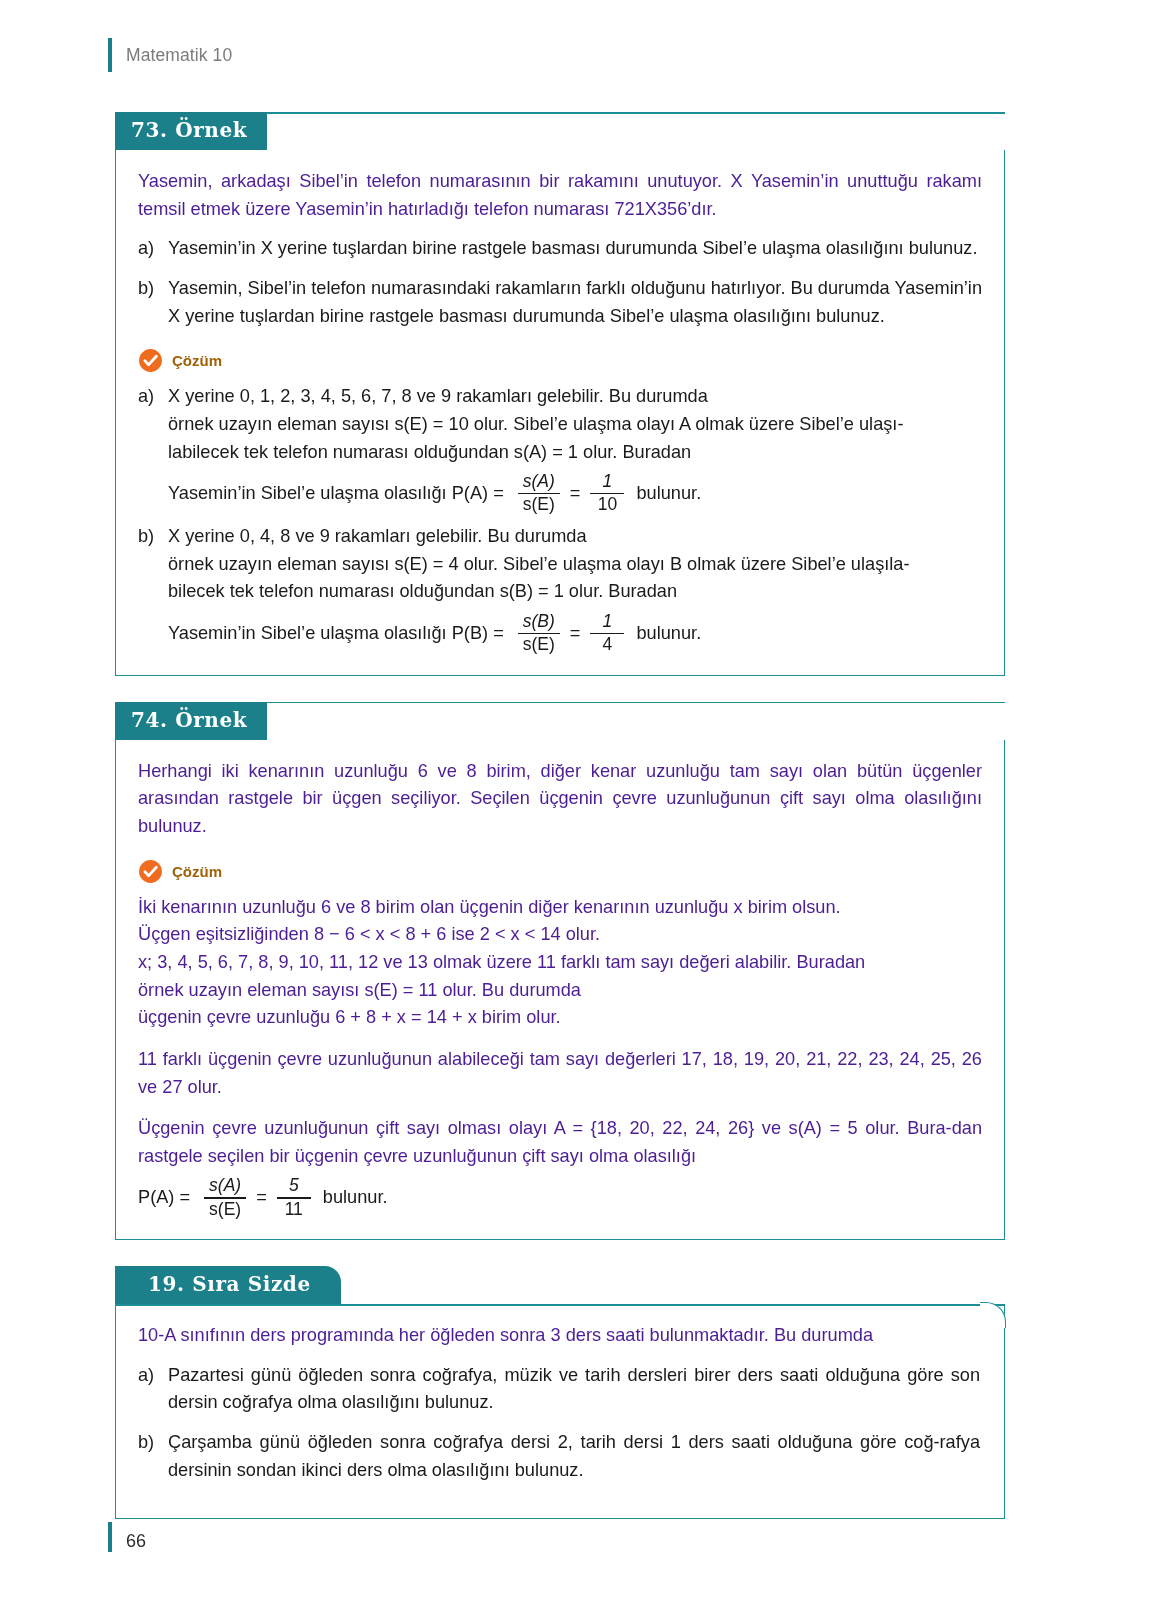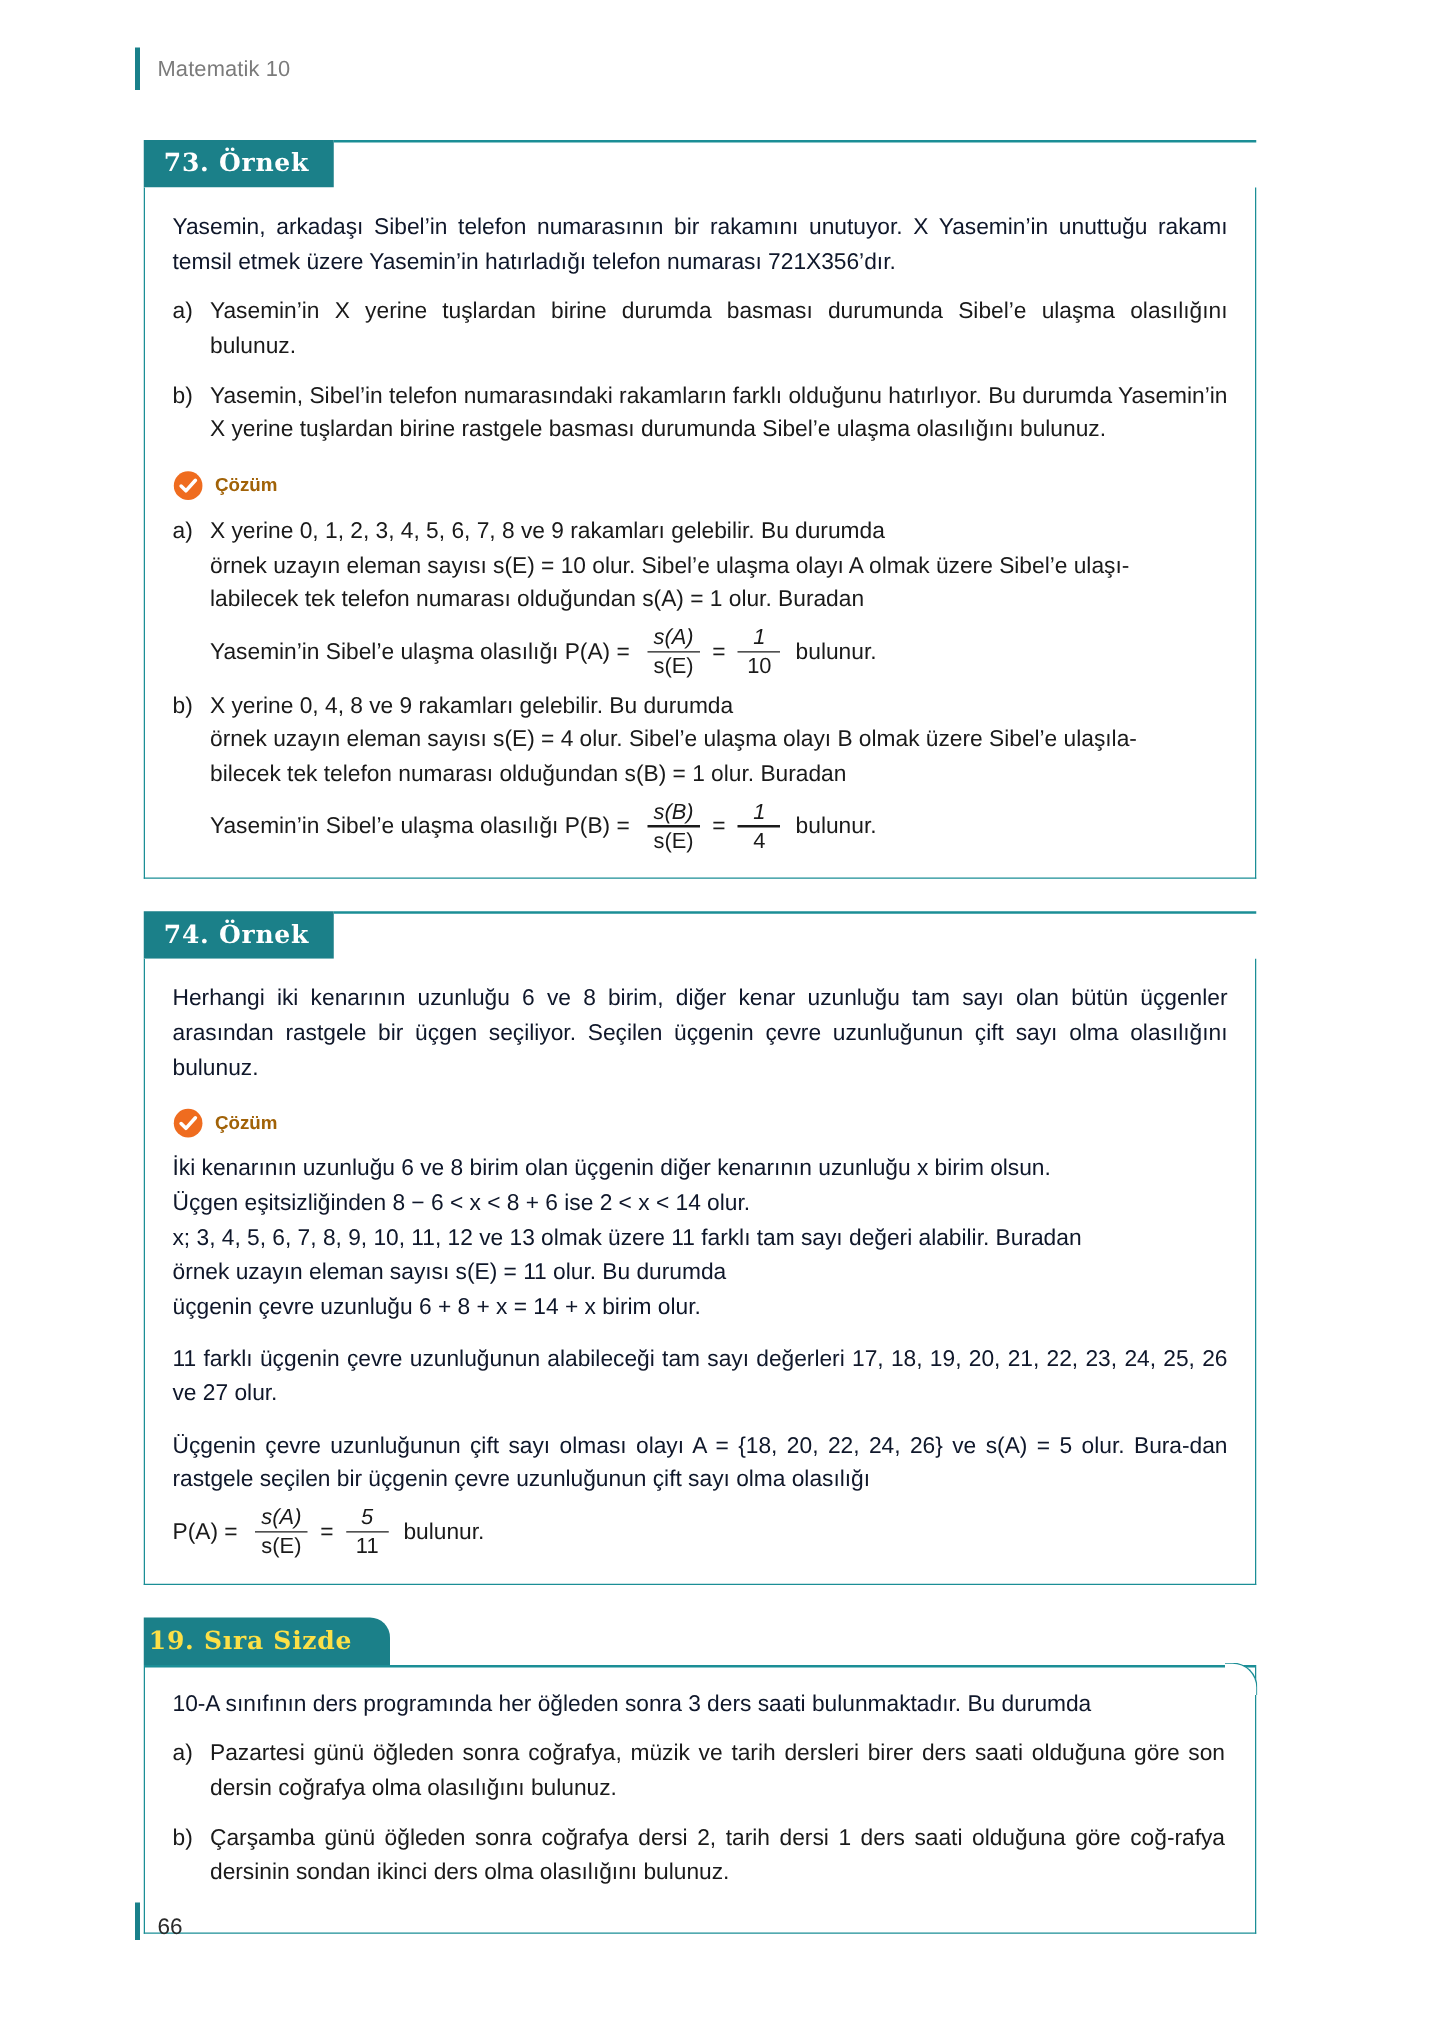--- a/index.html
+++ b/index.html
@@ -88,21 +88,21 @@
     box-sizing: border-box;
   }
 
   
   p.para {
     margin: 0 0 6px 0;
     font-size: 18.2px;
     line-height: 1.52;
     text-align: justify;
     text-justify: inter-word;
-    color: #0f172a;
+    color: #4c1d95;
   }
   p.plain {
     text-align: left;
   }
 
   .item {
     display: flex;
     margin-top: 12px;
     font-size: 18.2px;
     line-height: 1.52;
@@ -164,26 +164,26 @@
   }
   .frac .den { padding: 1px 5px 0 5px; }
   .eq { margin: 0 4px; }
 
   
   .sira-wrap { margin-top: 26px; position: relative; }
   .sira-tab {
     position: relative;
     display: inline-block;
     background: #1b8089;
-    color: #fde047;
+    color: #ffffff;
     font-family: "DejaVu Serif", "Liberation Serif", serif;
     font-weight: bold;
     font-size: 20px;
     letter-spacing: 0.6px;
-    padding: 7px 30px 9px 4px;
+    padding: 7px 30px 9px 33px;
     border-top-right-radius: 16px;
     line-height: 1.1;
   }
   .sira-box {
     border: 1.8px solid #1b8e96;
     border-top: none;
     border-top-right-radius: 0;
     box-sizing: border-box;
     position: relative;
     padding: 18px 24px 34px 22px;
@@ -244,21 +244,21 @@
         <div class="tab">73. Örnek</div>
         <div class="tab-fill"></div>
       </div>
       <div class="ex-box">
         <div class="box-body">
 
           <p class="para">Yasemin, arkadaşı Sibel’in telefon numarasının bir rakamını unutuyor. X Yasemin’in unuttuğu rakamı temsil etmek üzere Yasemin’in hatırladığı telefon numarası 721X356’dır.</p>
 
           <div class="item">
             <div class="marker">a)</div>
-            <div class="itext">Yasemin’in X yerine tuşlardan birine durumda basması durumunda Sibel’e ulaşma olasılığını bulunuz.</div>
+            <div class="itext">Yasemin’in X yerine tuşlardan birine rastgele basması durumunda Sibel’e ulaşma olasılığını bulunuz.</div>
           </div>
 
           <div class="item">
             <div class="marker">b)</div>
             <div class="itext">Yasemin, Sibel’in telefon numarasındaki rakamların farklı olduğunu hatırlıyor. Bu durumda Yasemin’in X yerine tuşlardan birine rastgele basması durumunda Sibel’e ulaşma olasılığını bulunuz.</div>
           </div>
 
           <div class="cozum">
             <svg class="check-icon" viewBox="0 0 24 24">
               <circle cx="12" cy="12" r="11" fill="#ef6c1f"></circle>

